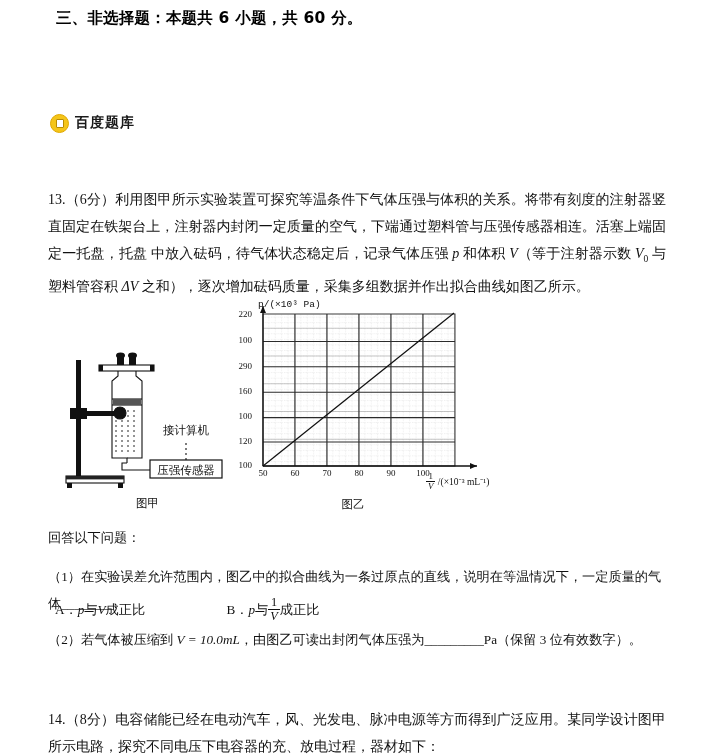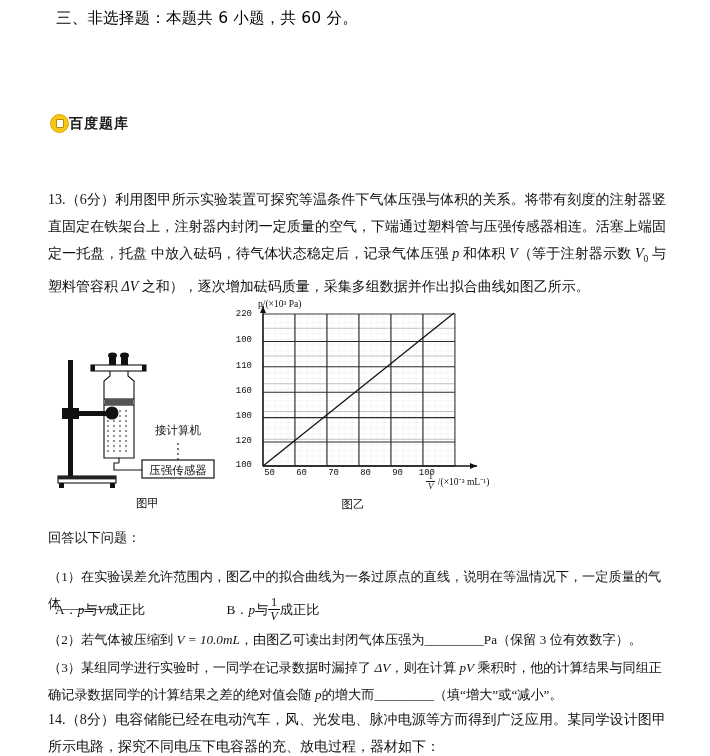--- a/index.html
+++ b/index.html
@@ -5,23 +5,23 @@
   html,body{margin:0;padding:0;}
   body{
     width:710px;height:756px;background:#ffffff;
     font-family:"Liberation Serif","DejaVu Serif",serif;
     color:#111;overflow:hidden;position:relative;
   }
   .page{position:relative;width:710px;height:756px;}
   .sec-head{
     position:absolute;left:56px;top:8px;
     font-family:"DejaVu Sans","Liberation Sans",sans-serif;
-    font-weight:normal;font-size:15.5px;letter-spacing:.2px;color:#000;
-  }
-  .brand{position:absolute;left:50px;top:114px;display:flex;align-items:center;}
+    font-weight:bold;font-size:15.5px;letter-spacing:.2px;color:#000;
+  }
+  .brand{position:absolute;left:50px;top:114px;display:flex;gap:6px;}
   .brand-icon{
     width:17px;height:17px;border-radius:50%;
     background:#f5c518;border:1.5px solid #e0a800;
     display:flex;align-items:center;justify-content:center;position:relative;
   }
   .brand-icon .glyph{
     width:8px;height:9px;background:#fff;border-radius:1px;
     box-shadow:inset 0 0 0 1px #b98c00;
   }
   .brand-txt{
@@ -38,40 +38,40 @@
   sub{font-size:.68em;}
   .blank{letter-spacing:0px;}
   .frac{display:inline-block;vertical-align:-0.45em;text-align:center;line-height:1.05;font-size:.94em;}
   .frac .num{display:block;border-bottom:1px solid #111;padding:0 2px;}
   .frac .den{display:block;padding:0 2px;font-style:italic;}
   .opts{margin-left:7px;}
   .opt2{margin-left:78px;}
 
   
   .figs{position:absolute;left:48px;top:300px;width:620px;height:222px;}
-  .fig-a{position:absolute;left:4px;top:42px;width:175px;height:175px;}
+  .fig-a{position:absolute;left:12px;top:42px;width:175px;height:175px;}
   .fig-cap{
     position:absolute;text-align:center;font-size:11.5px;
     font-family:"DejaVu Sans","Liberation Sans",sans-serif;color:#111;
   }
   .cap-a{left:12px;top:196px;width:175px;}
   .cap-b{left:240px;top:197px;width:130px;}
 
   .fig-b{position:absolute;left:182px;top:0px;width:265px;height:200px;}
   .ylab{
     position:absolute;left:28px;top:-1px;font-size:9.5px;white-space:nowrap;
-    font-family:Liberation Serif, serif;
+    font-family:Liberation Mono, monospace;
   }
   .xlab{
     position:absolute;left:196px;top:172px;font-size:9.5px;white-space:nowrap;
     font-family:"Liberation Serif",serif;
   }
-  .ytick,.xtick{position:absolute;font-size:9px;font-family:Liberation Mono, monospace;color:#111;}
+  .ytick,.xtick{position:absolute;font-size:9px;font-family:Liberation Serif, serif;color:#111;}
   .ytick{right:0;text-align:right;width:22px;}
-  .xtick{text-align:right;width:24px;}
+  .xtick{text-align:center;width:24px;}
 </style>
 </head>
 <body>
 
 <div class="page">
 
   <div class="sec-head">三、非选择题：本题共 6 小题，共 60 分。</div>
 
   <div class="brand">
     <span class="brand-icon">
@@ -161,21 +161,21 @@
           <polygon points="247,166 240,163 240,169" fill="#111"></polygon>
           <line x1="33" y1="166" x2="33" y2="6" stroke="#111" stroke-width="1.3"></line>
           <polygon points="33,6 30,13 36,13" fill="#111"></polygon>
 
           <line x1="33" y1="166" x2="224" y2="13" stroke="#111" stroke-width="1.25"></line>
         </g>
       </svg>
 
       <div class="ytick" style="left:0;top:9px;">220</div>
       <div class="ytick" style="left:0;top:35px;">100</div>
-      <div class="ytick" style="left:0;top:61px;">110</div>
+      <div class="ytick" style="left:0;top:61px;">290</div>
       <div class="ytick" style="left:0;top:86px;">160</div>
       <div class="ytick" style="left:0;top:111px;">100</div>
       <div class="ytick" style="left:0;top:136px;">120</div>
       <div class="ytick" style="left:0;top:160px;">100</div>
 
       <div class="xtick" style="left:21px;top:168px;">50</div>
       <div class="xtick" style="left:53px;top:168px;">60</div>
       <div class="xtick" style="left:85px;top:168px;">70</div>
       <div class="xtick" style="left:117px;top:168px;">80</div>
       <div class="xtick" style="left:149px;top:168px;">90</div>
@@ -200,19 +200,16 @@
 
   <div class="ansblock" style="top:596px;">
     <span class="opts"><span>A．</span><span class="ital">p</span><span>与</span><span class="ital">V</span><span>成正比</span></span>
     <span class="opt2"><span>B．</span><span class="ital">p</span><span>与</span><span class="frac"><span class="num">1</span><span class="den">V</span></span><span>成正比</span></span>
   </div>
 
   <div class="ansblock" style="top:626px;">
     <span>（2）若气体被压缩到 </span><span class="ital">V = 10.0mL</span><span>，由图乙可读出封闭气体压强为</span><span class="blank">_________</span><span>Pa</span><span>（保留 3 位有效数字）。</span>
   </div>
 
-  <div class="ansblock" style="top:654px;">
-    <span>（3）某组同学进行实验时，一同学在记录数据时漏掉了 </span><span class="ital">ΔV</span><span>，则在计算 </span><span class="ital">pV</span><span> 乘积时，他的计算结果与同组正确记录数据同学的计算结果之差的绝对值会随 </span><span class="ital">p</span><span>的增大而</span><span class="blank">_________</span><span>（填“增大”或“减小”。</span>
-  </div>
 
   <div class="body-txt" style="top:706px;">14.（8分）电容储能已经在电动汽车，风、光发电、脉冲电源等方而得到广泛应用。某同学设计图甲所示电路，探究不同电压下电容器的充、放电过程，器材如下：</div>
 
 </div>
 
 </body></html>

